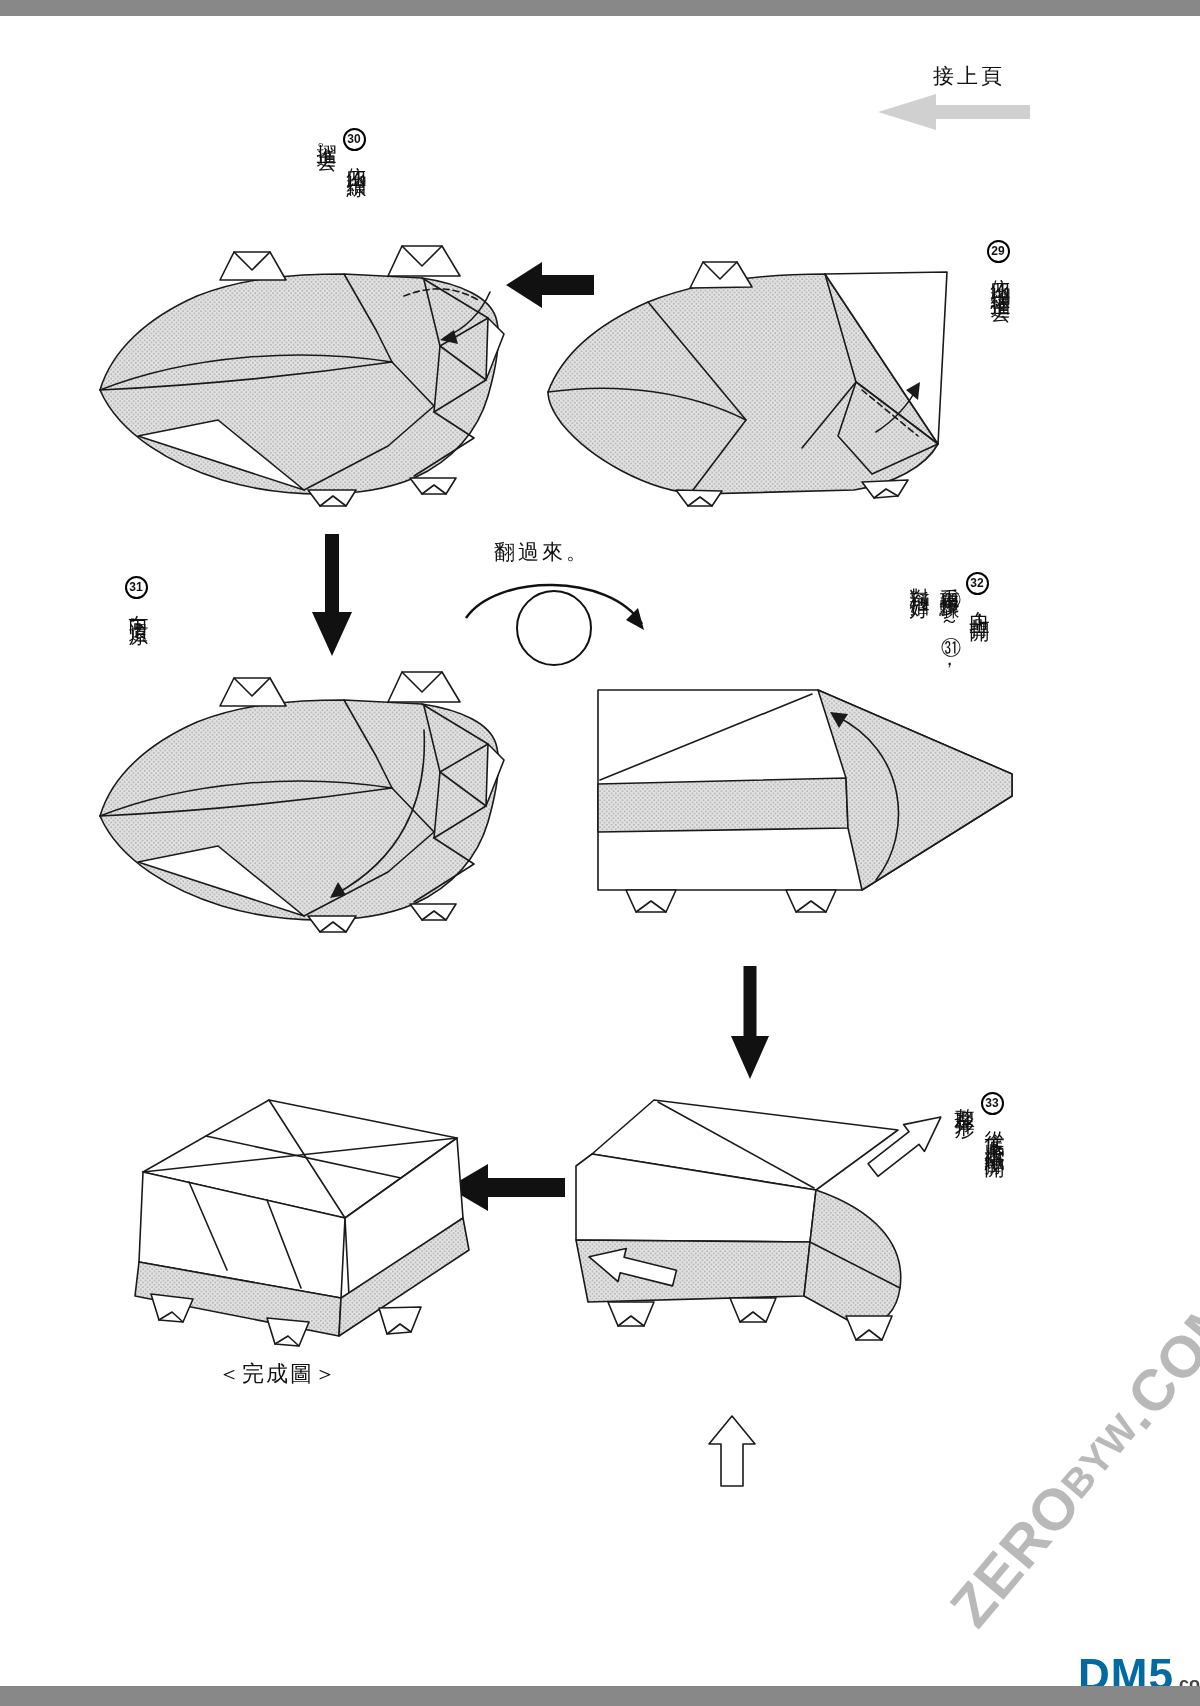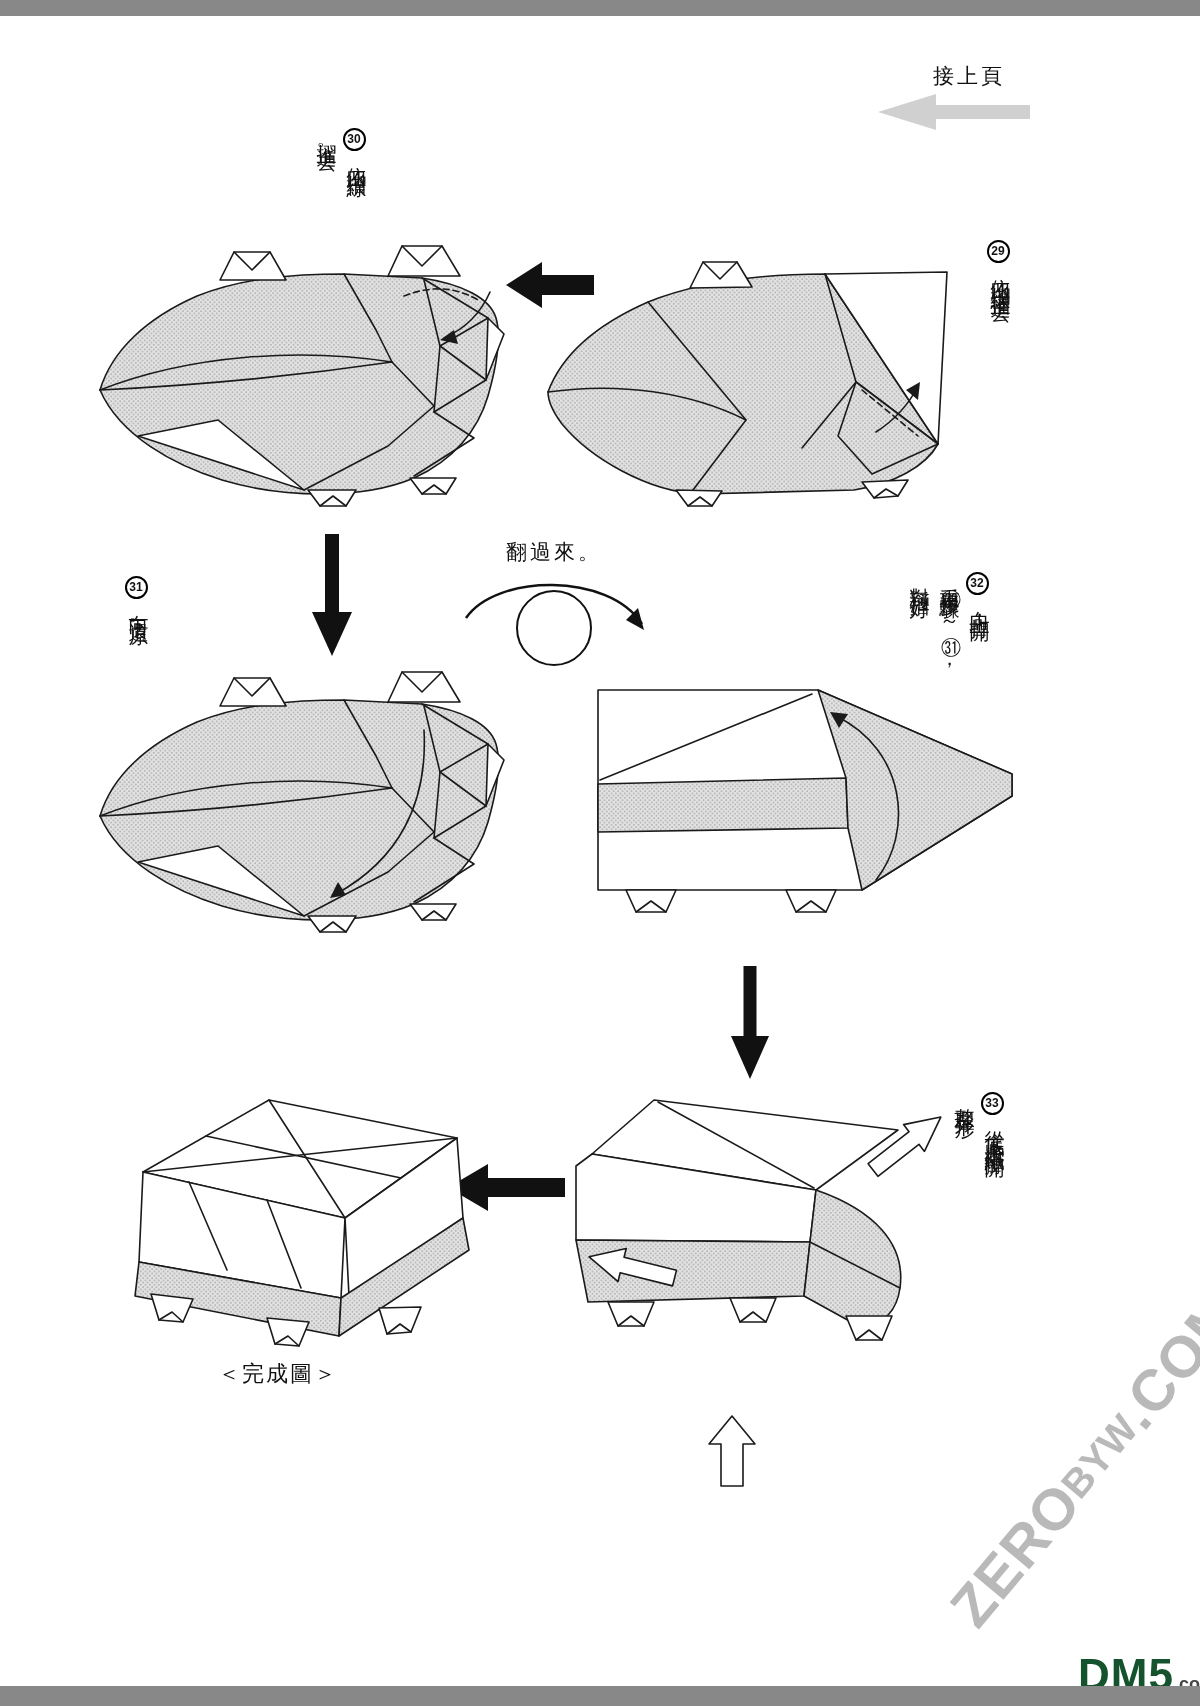--- a/index.html
+++ b/index.html
@@ -23,21 +23,21 @@
     line-height:18px; text-align:center; letter-spacing:0; margin-inline-end:6px;
   }
   .completed-label { position:absolute; font-size:22px; letter-spacing:2px; }
   .wm-zero {
     position:absolute; left:962px; top:1568px; transform:rotate(-50deg);
     transform-origin:0% 50%; color:#b9b9b9; font-weight:bold; white-space:nowrap;
   }
   .wz-big { font-size:58px; letter-spacing:1px; }
   .wz-small { font-size:40px; vertical-align:5px; }
   .wm-dm5 { position:absolute; left:1078px; top:1634px; white-space:nowrap; }
-  .dm5-main { font-size:44px; font-weight:900; color:#14532d; letter-spacing:1px; }
+  .dm5-main { font-size:44px; font-weight:900; color:#0369a1; letter-spacing:1px; }
   .dm5-suffix { font-size:18px; font-weight:bold; color:#444; }
 </style>
 </head>
 <body>
 
 <div class="page">
 
   <span class="hlabel" style="left:933px; top:46px;">接上頁</span>
   <svg class="abs" style="left:878px; top:78px; width:152px; height:36px;" viewBox="0 0 152 36">
     <polygon points="152,11 58,11 58,0 0,18 58,36 58,25 152,25" fill="#d0d0d0"></polygon>
@@ -114,21 +114,21 @@
       <polyline points="148,264 160,255 172,264"></polyline>
       <polygon points="322,240 334,256 358,254 368,238" fill="#fff"></polygon>
       <polyline points="334,256 346,247 358,254"></polyline>
     </g>
   </svg>
 
   <svg class="abs" style="left:312px; top:518px; width:40px; height:122px;" viewBox="0 0 40 122">
     <polygon points="13,0 13,78 0,78 20,122 40,78 27,78 27,0" fill="#111"></polygon>
   </svg>
 
-  <span class="hlabel" style="left:506px; top:522px;">翻過來。</span>
+  <span class="hlabel" style="left:494px; top:522px;">翻過來。</span>
   <svg class="abs" style="left:452px; top:548px; width:205px; height:105px;" viewBox="0 0 205 105">
     <circle cx="102" cy="64" r="37" stroke="#111" stroke-width="2" fill="none"></circle>
     <path d="M 14,54 C 44,10 156,8 190,60" stroke="#111" stroke-width="2.5" fill="none"></path>
     <polygon points="192,66 174,56 186,44" fill="#111"></polygon>
   </svg>
 
   <div class="vtext" style="left:124px; top:560px;">
     <span class="badge">31</span><span class="vbody">向下還原。</span>
   </div>
 

